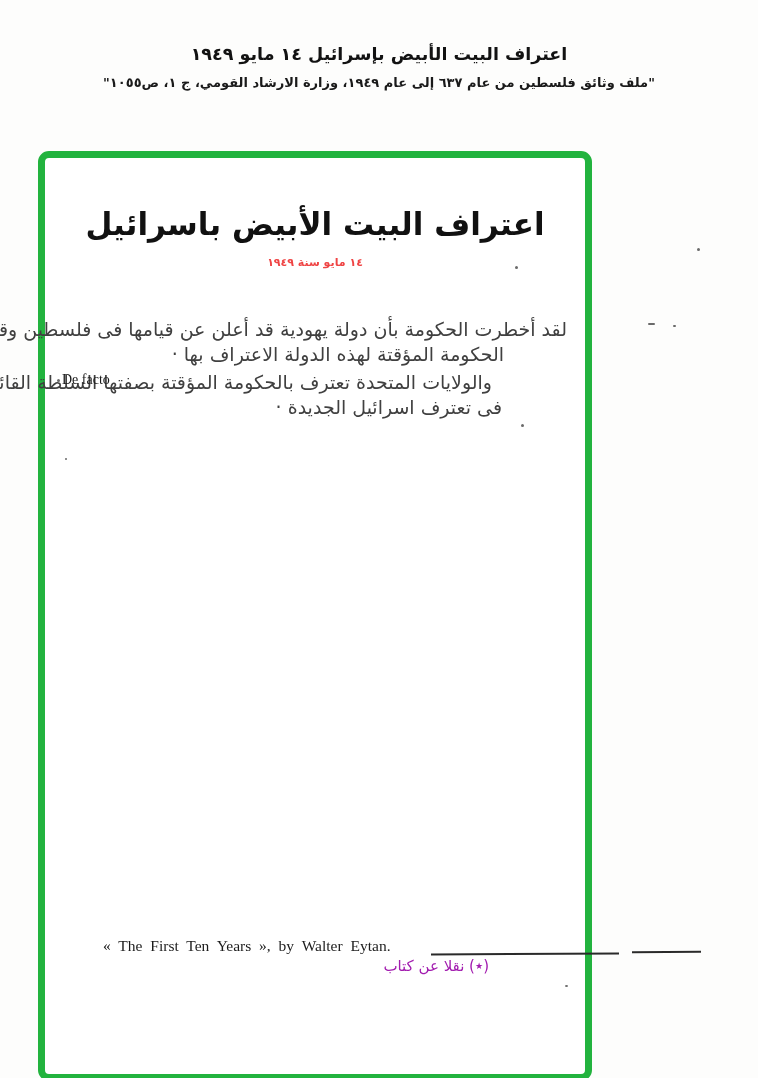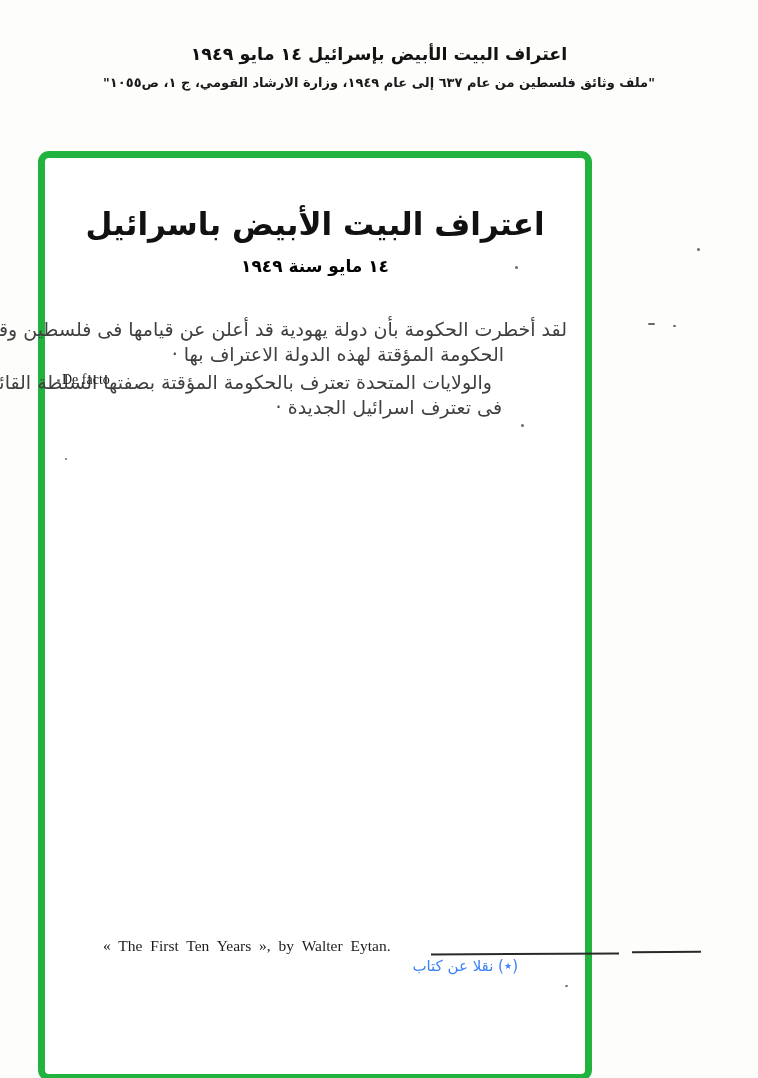--- a/index.html
+++ b/index.html
@@ -64,23 +64,23 @@
     font-size: 31px;
     font-weight: bold;
     color: #111;
     white-space: nowrap;
   }
   .doc-date {
     position: absolute;
     top: 98px; left: 0; right: 0;
     text-align: center;
     direction: rtl;
-    font-size: 17px;
+    font-size: 11px;
     font-weight: bold;
-    color: #000000;
+    color: #ef4444;
     white-space: nowrap;
   }
   
   .body-line {
     position: absolute;
     direction: rtl;
     text-align: right;
     font-size: 19px;
     font-weight: 500;
     color: #404040;
@@ -103,24 +103,24 @@
   .fn-rule {
     position: absolute;
     height: 0;
     border-top: 2px solid #2a2a2a;
     transform: rotate(-0.35deg);
   }
   .fn-rule.seg1 { top: 795px; left: 386px; width: 188px; }
   .fn-rule.seg2 { top: 793px; left: 587px; width: 69px; }
   .fn-marker {
     position: absolute;
-    top: 799px; right: 67px;
+    top: 799px; right: 96px;
     direction: rtl;
     font-size: 15px;
-    color: #3b82f6;
+    color: #a21caf;
     white-space: nowrap;
   }
   .fn-ref {
     position: absolute;
     top: 779px; left: 58px;
     font-family: "Liberation Serif", serif;
     font-size: 15.5px;
     word-spacing: 4px;
     color: #1c1c1c;
     white-space: nowrap;

